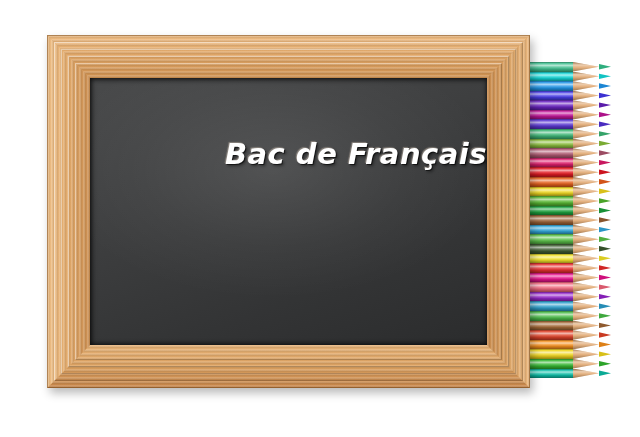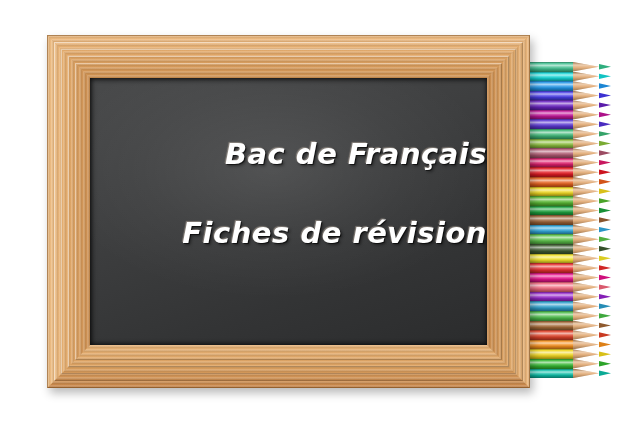--- a/index.html
+++ b/index.html
@@ -440,17 +440,16 @@
       <div class="side side-right"></div>
       <div class="bevel bevel-a"></div>
       <div class="bevel bevel-b"></div>
       <div class="bevel bevel-c"></div>
       <div class="bevel bevel-d"></div>
       <div class="frame-outer-edge"></div>
     </div>
 
     <div id="board">
       <div class="board-line" id="line-1">Bac de Français</div>
-      <div class="board-line" id="line-2">Fiches de révision</div>
     </div>
   </div>
 
 </div>
 
 </body></html>

